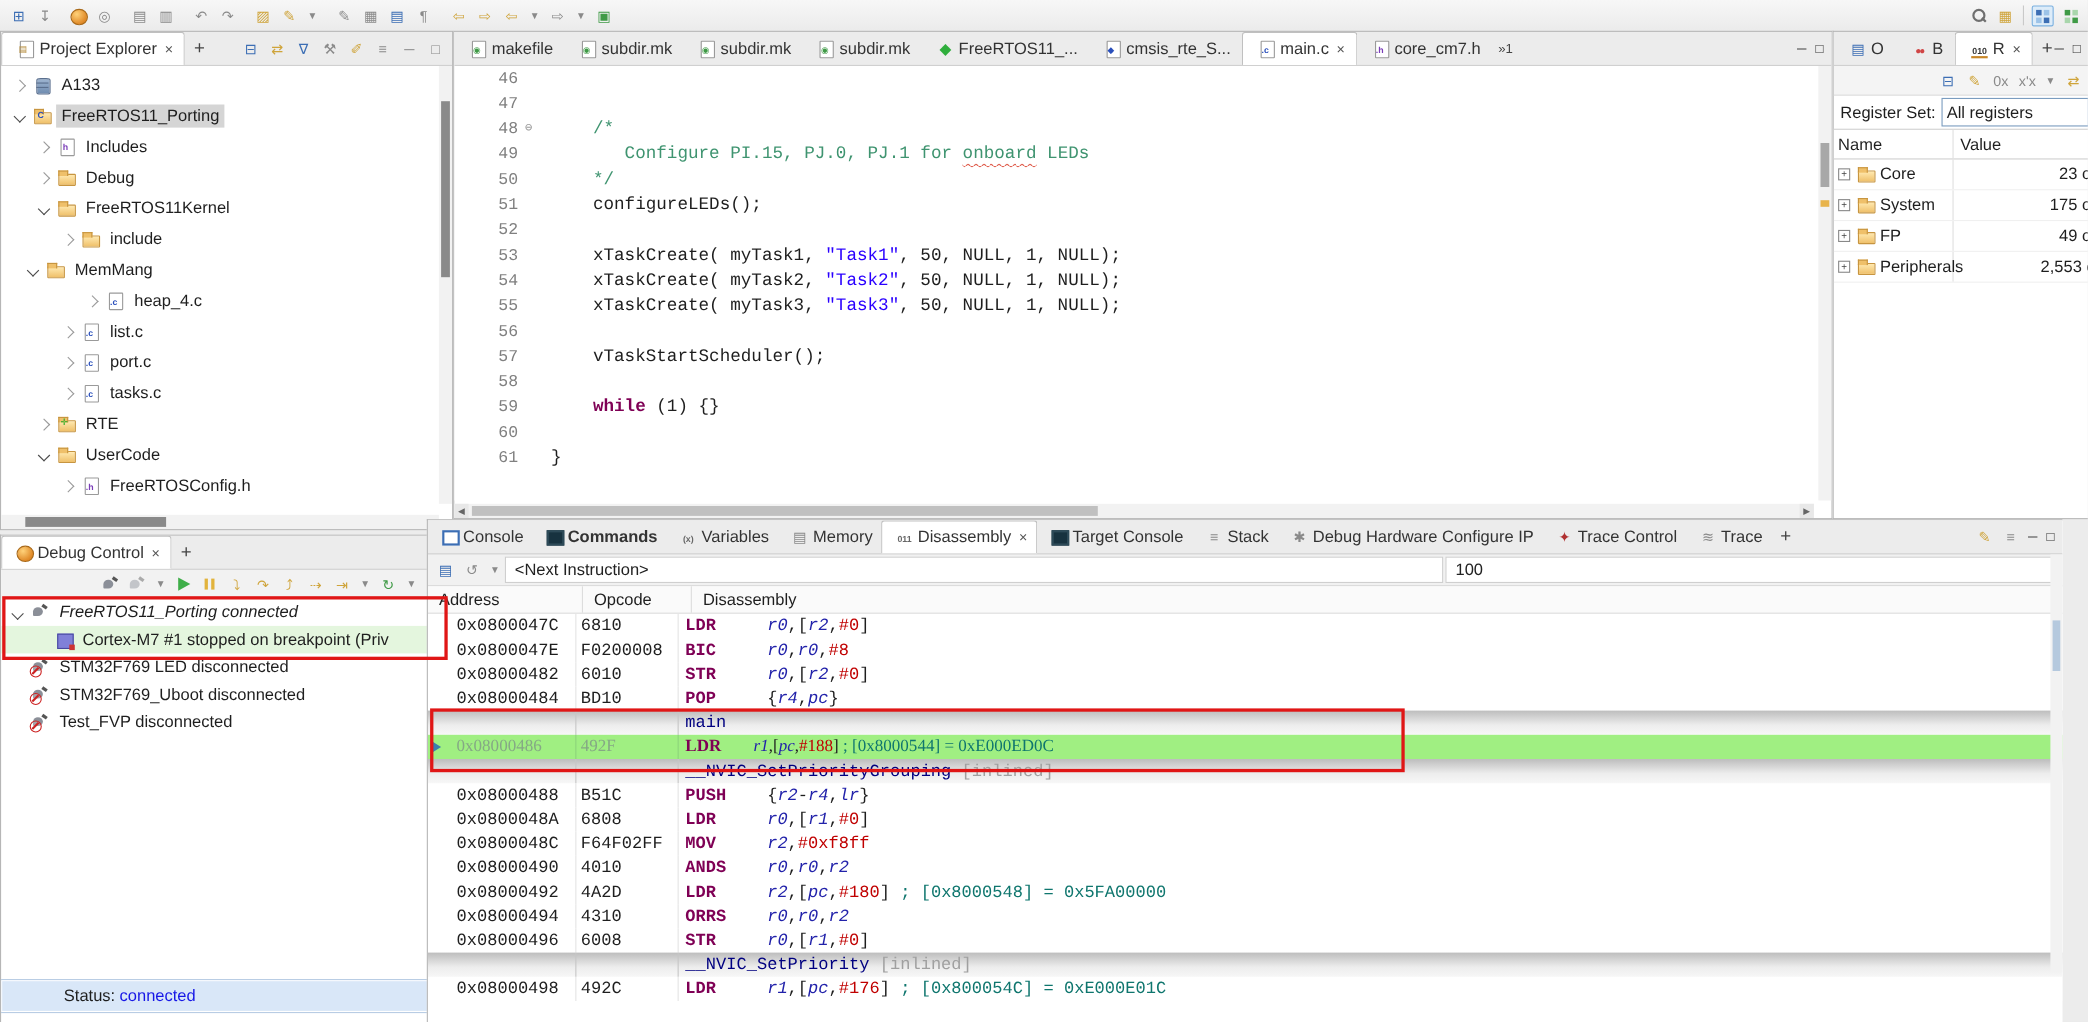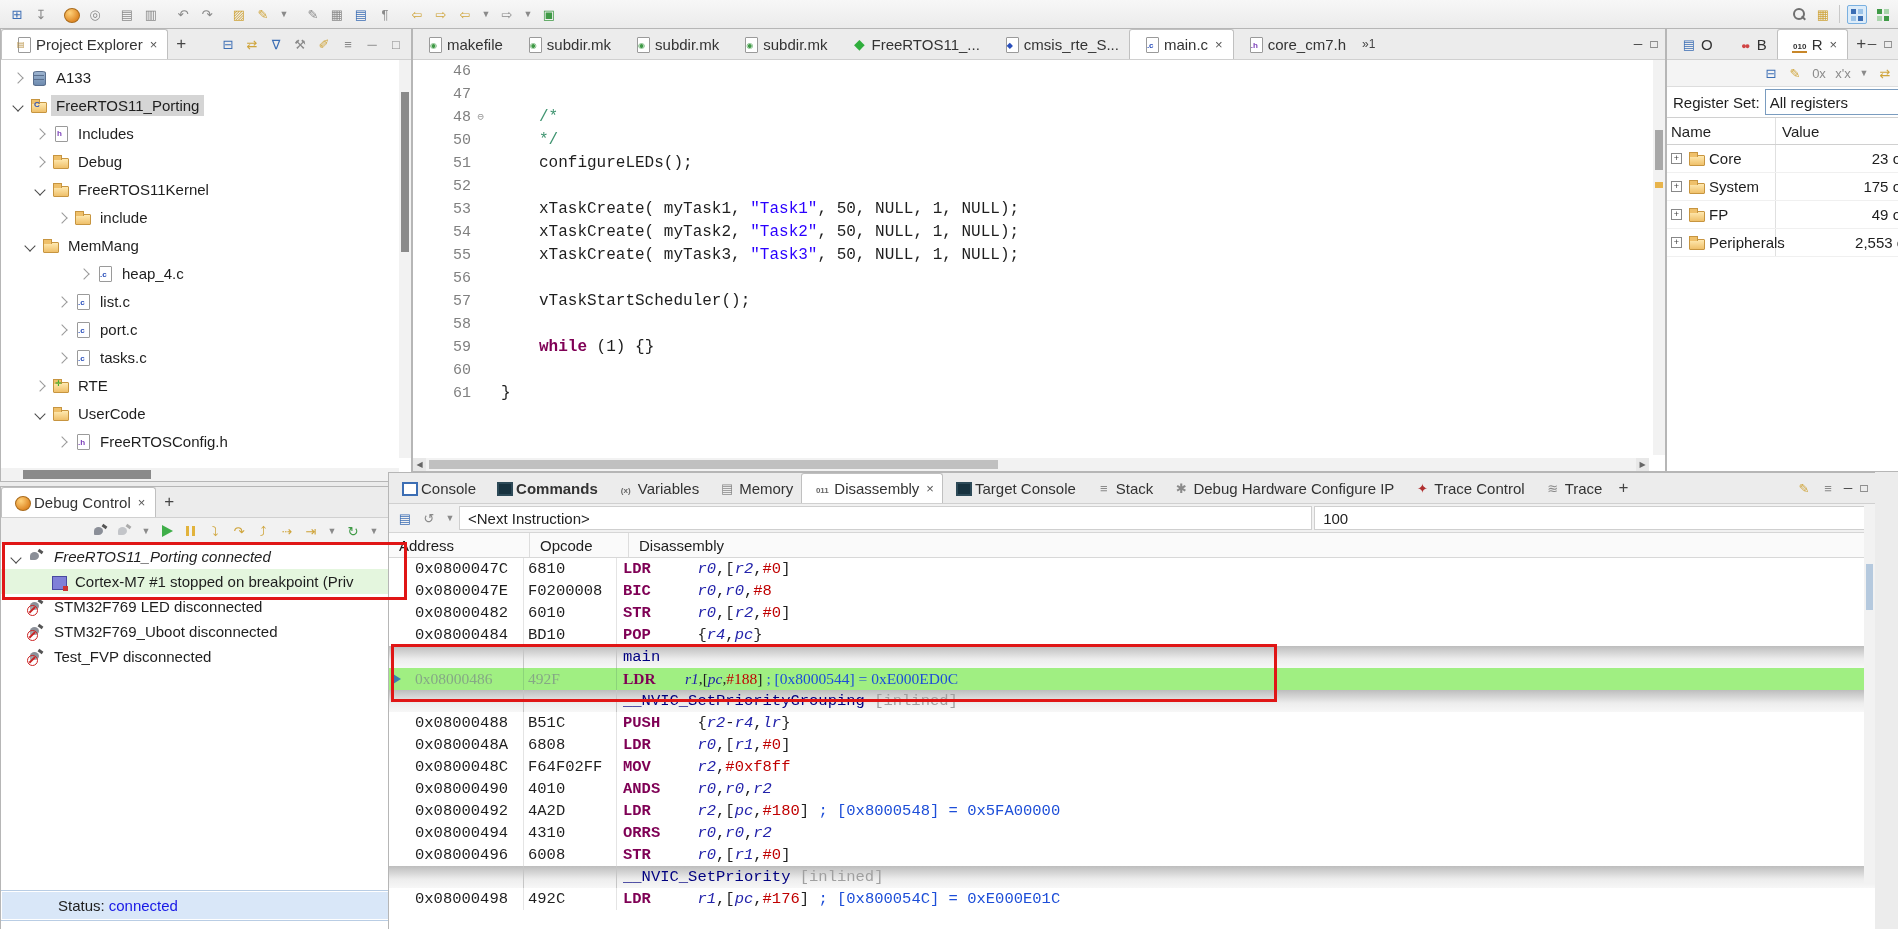--- a/index.html
+++ b/index.html
@@ -104,21 +104,21 @@
   .dhc{border-right:1px solid #ddd;height:100%;display:flex;align-items:center;padding-left:10px;}
   .disbody{position:relative;background:#fff;}
   .drow{display:flex;height:22px;line-height:22px;font-size:15.5px;white-space:pre;}
   .dgut{width:22px;flex:none;position:relative;}
   .daddr{width:108px;flex:none;padding-left:4px;border-right:1px solid #e4e4e4;}
   .dop{width:88px;flex:none;padding-left:4px;border-right:1px solid #e4e4e4;}
   .ddis{flex:1;padding-left:6px;}
   .dmn{display:inline-block;width:8ch;color:#7f0055;font-weight:bold;}
   .dreg{color:#2222aa;font-style:italic;}
   .dimm{color:#c00000;}
-  .dcmt{color:#1d4ed8;}
+  .dcmt{color:#0f766e;}
   .drow.labelrow{background:linear-gradient(#bdbdbd,#ededed 60%,#f7f7f7);}
   .dlabel{color:#000080;}
   .ddim{color:#a0a0a0;}
   .drow.cur{background:#a0ef82;font-family:Liberation Serif, serif;}
   .drow.cur .daddr,.drow.cur .dop{color:#85a885;border-right-color:#8cd47a;}
   .curarrow{position:absolute;left:4px;top:6px;width:0;height:0;border-left:8px solid #3a7fae;border-top:5px solid transparent;border-bottom:5px solid transparent;}
   .redbox{position:absolute;border:3px solid #e01616;pointer-events:none;z-index:5;}
 
   .statusbar{position:absolute;left:0;right:0;bottom:10px;height:27px;background:#d9e7f8;border:1px solid #ffffff;
       outline:1px solid #b9cde4;display:flex;align-items:center;padding-left:56px;font-size:15px;}
@@ -372,20 +372,21 @@
       <div class="tab" style="font-size: 12px; color: rgb(68, 68, 68); padding: 0px 6px;">»1</div>
       <div class="tabicons">
         <span class="minmax">─</span>
         <span class="minmax">□</span>
       </div>
     </div>
   <div class="codewrap mono" id="code">
       <div class="cline"><span class="gut">46</span></div>
       <div class="cline"><span class="gut">47</span><span class="ctext" style="padding-left: 26px;"></span></div>
       <div class="cline"><span class="gut">48<span class="fold">⊖</span></span><span class="ctext" style="padding-left: 64px;"><span class="cc">/*</span></span></div>
+      <div class="cline"><span class="gut">49</span><span class="ctext" style="padding-left: 64px;"><span class="cc">   Configure PI.15, PJ.0, PJ.1 for </span><span class="cc wavy">onboard</span><span class="cc"> LEDs</span></span></div>
       <div class="cline"><span class="gut">50</span><span class="ctext" style="padding-left: 64px;"><span class="cc">*/</span></span></div>
       <div class="cline"><span class="gut">51</span><span class="ctext" style="padding-left: 64px;"><span class="">configureLEDs();</span></span></div>
       <div class="cline"><span class="gut">52</span><span class="ctext" style="padding-left: 26px;"></span></div>
       <div class="cline"><span class="gut">53</span><span class="ctext" style="padding-left: 64px;"><span class="">xTaskCreate( myTask1, </span><span class="cs">"Task1"</span><span class="">, 50, NULL, 1, NULL);</span></span></div>
       <div class="cline"><span class="gut">54</span><span class="ctext" style="padding-left: 64px;"><span class="">xTaskCreate( myTask2, </span><span class="cs">"Task2"</span><span class="">, 50, NULL, 1, NULL);</span></span></div>
       <div class="cline"><span class="gut">55</span><span class="ctext" style="padding-left: 64px;"><span class="">xTaskCreate( myTask3, </span><span class="cs">"Task3"</span><span class="">, 50, NULL, 1, NULL);</span></span></div>
       <div class="cline"><span class="gut">56</span><span class="ctext" style="padding-left: 26px;"></span></div>
       <div class="cline"><span class="gut">57</span><span class="ctext" style="padding-left: 64px;"><span class="">vTaskStartScheduler();</span></span></div>
       <div class="cline"><span class="gut">58</span><span class="ctext" style="padding-left: 26px;"></span></div>
       <div class="cline"><span class="gut">59</span><span class="ctext" style="padding-left: 64px;"><span class="ck">while</span><span class=""> (1) {}</span></span></div>

